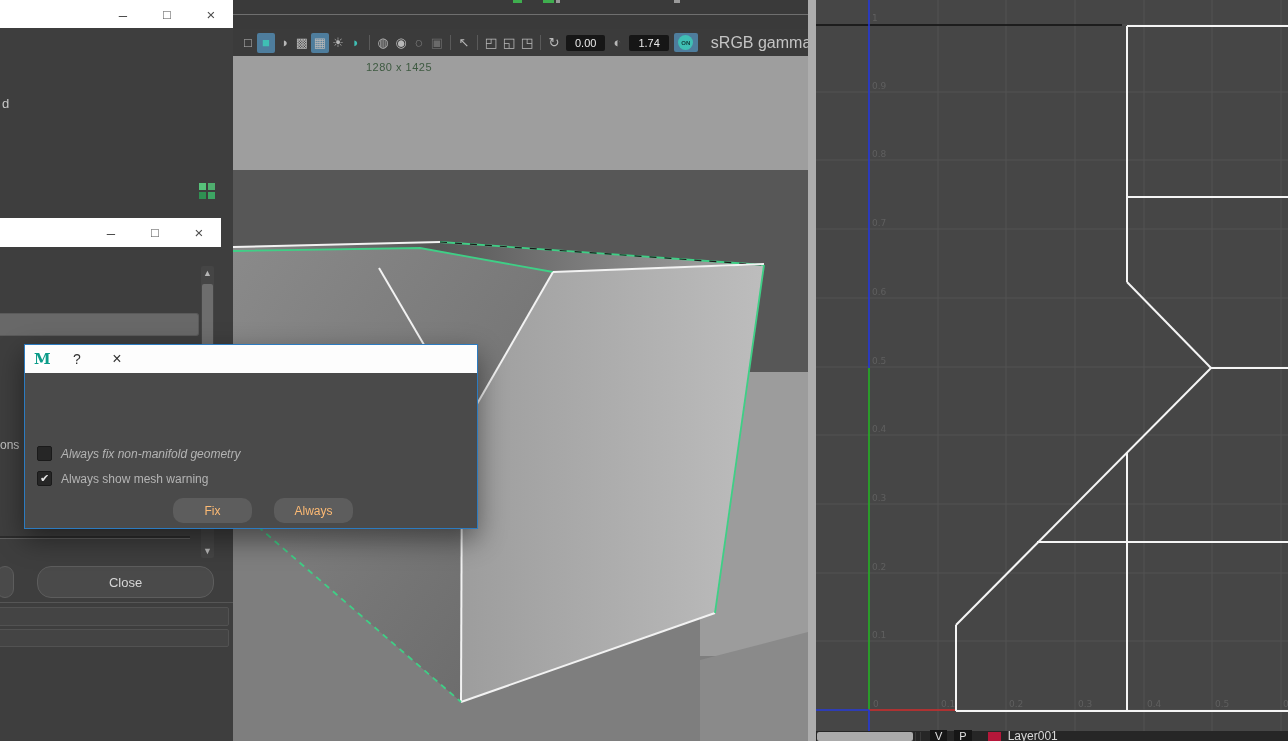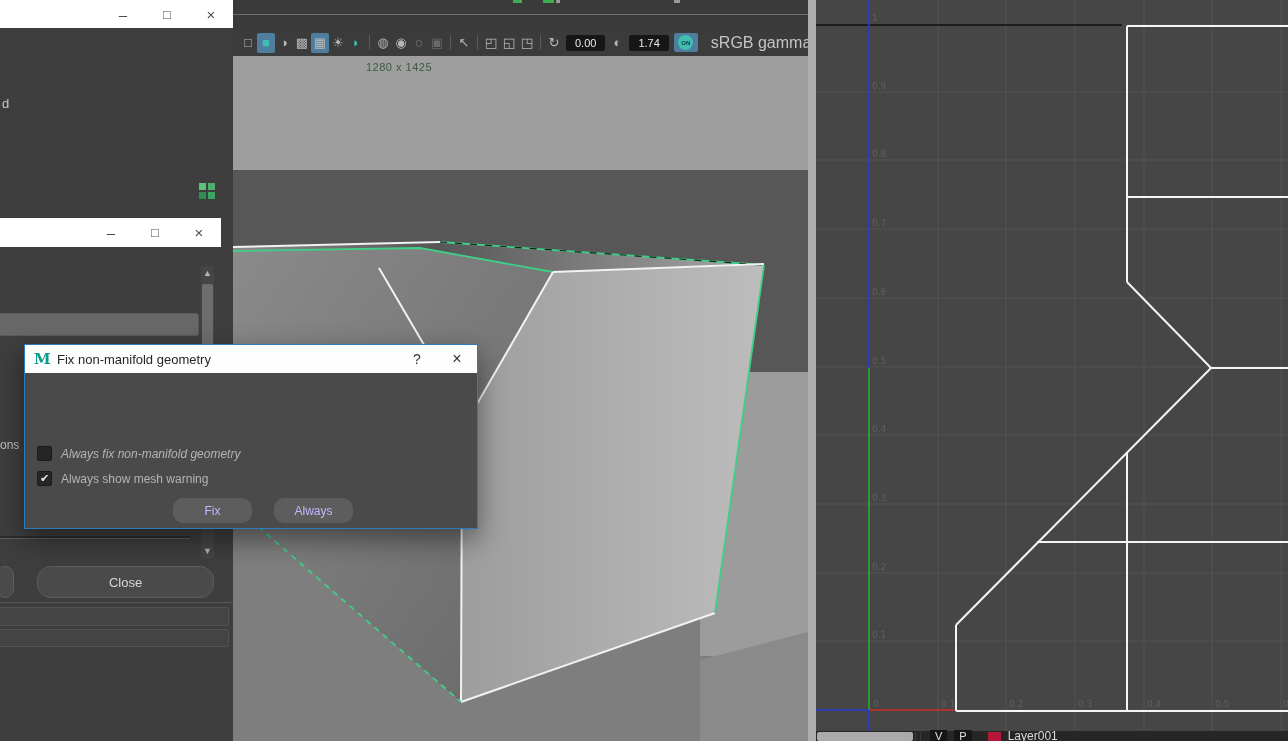--- a/index.html
+++ b/index.html
@@ -31,21 +31,21 @@
   .dlg-title .mico{width:16px;height:16px;background:#ffffff;color:#0d9c8a;font-weight:bold;
     font-size:15px;line-height:16px;text-align:center;margin-right:7px;font-family:"DejaVu Serif",serif;}
   .dlg-title .ttl{color:#262626;font-size:13px;flex:1;}
   .dlg-title .tbtn{width:40px;height:100%;display:flex;align-items:center;justify-content:center;
     color:#333;font-size:14px;}
   .dlg-body{position:relative;height:154px;color:#bcbcbc;font-size:12px;}
   .dlg-msg{position:absolute;left:9px;top:19px;width:430px;line-height:1.15;}
   .cbrow{position:absolute;left:12px;display:flex;align-items:center;gap:9px;color:#b4b4b4;}
   .cbox{width:13px;height:13px;background:#262626;border:1px solid #1a1a1a;border-radius:2px;
     color:#e8e8e8;font-size:11px;line-height:13px;text-align:center;}
-  .dbtn{position:absolute;width:79px;height:25px;background:#5d5d5d;border-radius:10px;color:#c4b5fd;
+  .dbtn{position:absolute;width:79px;height:25px;background:#5d5d5d;border-radius:10px;color:#fdba74;
     font-size:12px;display:flex;align-items:center;justify-content:center;}
 
   
   .vp-top{background:#3a3a3a;}
   .vp-divider{background:#6f6f6f;}
   .toolbar{background:#3b3b3b;border-bottom:1px solid #2b2b2b;display:flex;align-items:center;
     padding-left:6px;}
   .ticon{width:18px;height:20px;display:flex;align-items:center;justify-content:center;
     color:#b8b8b8;font-size:13px;border-radius:2px;flex:0 0 auto;}
   .ticon.active{background:#4e7d9d;}
@@ -266,21 +266,20 @@
       <span class="uvbtn">V</span>
       <span class="uvbtn">P</span>
       <span class="swatch" id="layer-swatch" style="background: rgb(181, 23, 58);"></span>
       <span class="layername">Layer001</span>
     </div>
   </div>
 
   <div class="abs dialog" style="left: 24px; top: 344px; width: 452px; height: 183px; border-color: rgb(44, 123, 192);">
     <div class="dlg-title">
       <span class="mico">M</span>
-      <span class="ttl">Fix non-manifold geometry</span>
       <span class="tbtn">?</span>
       <span class="tbtn" style="font-size:16px;">×</span>
     </div>
     <div class="dlg-body">
       <div class="cbrow" style="top:73px;font-style:italic;">
         <span class="cbox"></span>
         <span>Always fix non-manifold geometry</span>
       </div>
       <div class="cbrow" style="top:98px;">
         <span class="cbox">✔</span>

